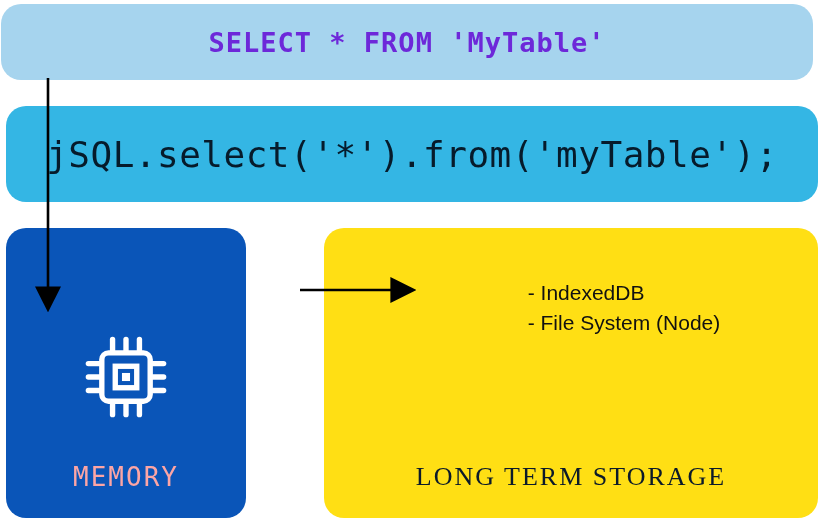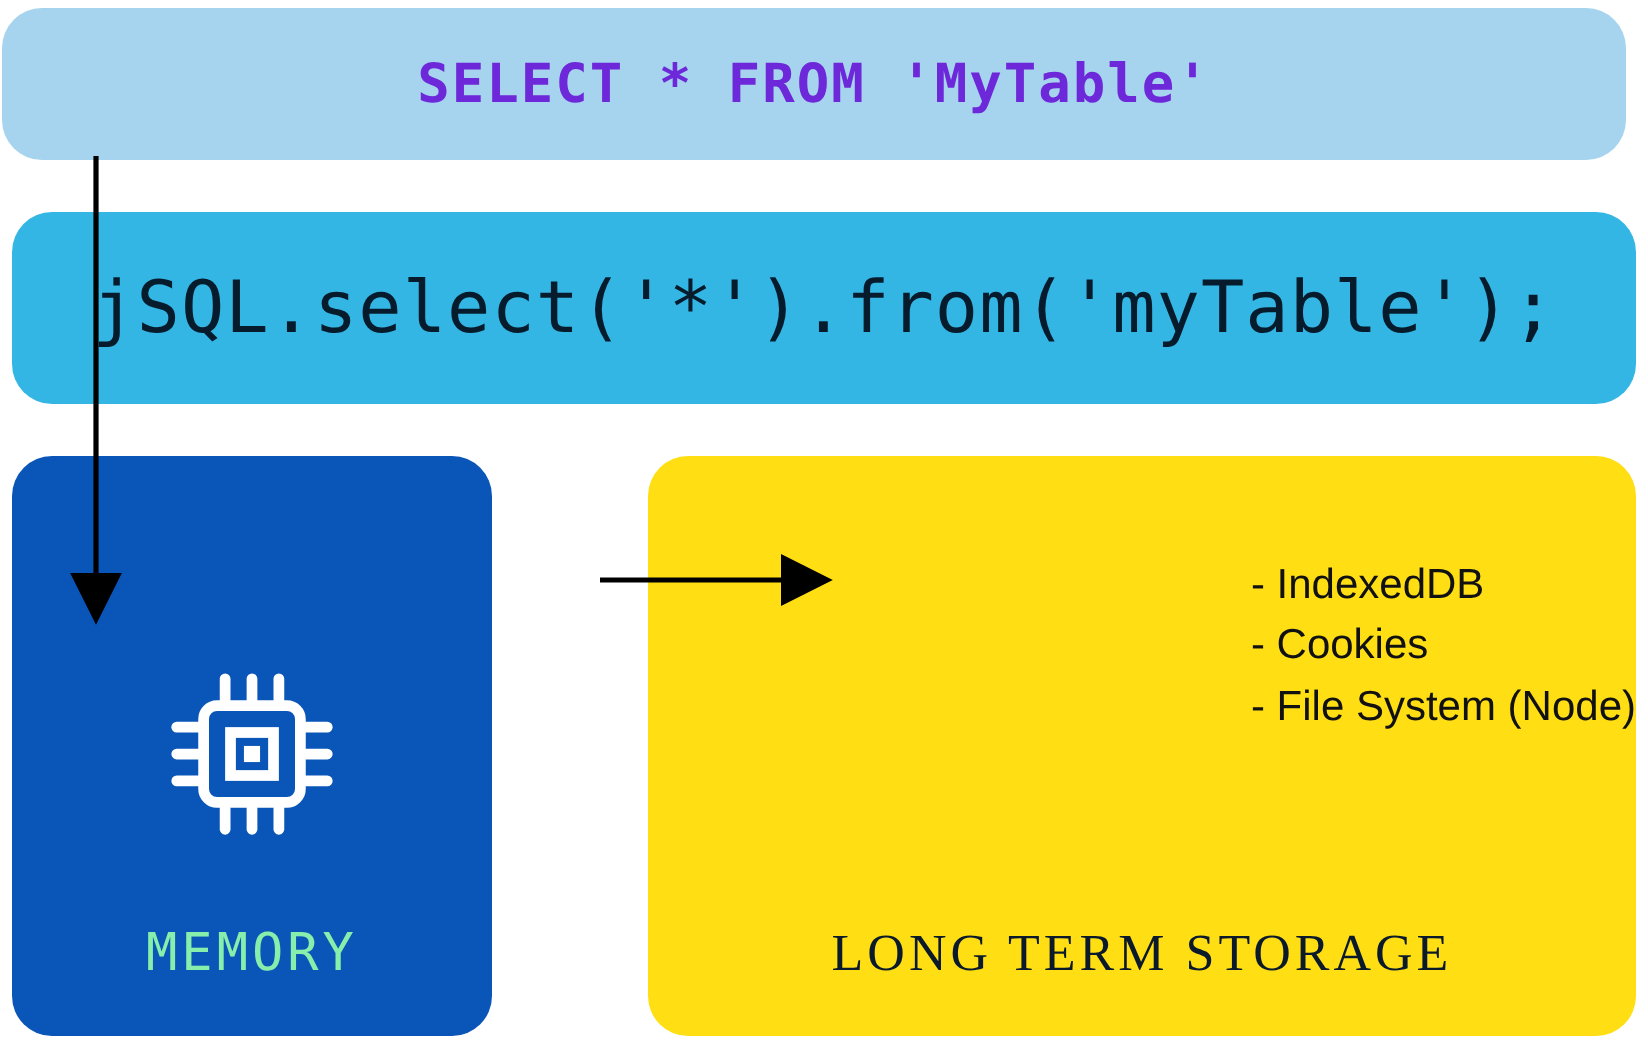--- a/index.html
+++ b/index.html
@@ -38,40 +38,40 @@
     color: #061b2b;
     font-size: 36px;
     letter-spacing: 0.5px;
   }
   .memory-box {
     left: 6px;
     top: 228px;
     width: 240px;
     height: 290px;
     background: #0a55b8;
-    color: #86efac;
+    color: #fca5a5;
     flex-direction: column;
     justify-content: flex-end;
     padding-bottom: 26px;
     gap: 42px;
   }
   .memory-label {
     font-size: 26px;
     letter-spacing: 2px;
   }
   .storage-box {
     left: 324px;
     top: 228px;
     width: 494px;
     height: 290px;
     background: #ffdf14;
     color: #0b1a2a;
     flex-direction: column;
     justify-content: flex-start;
-    align-items: flex-end;
+    align-items: center;
     padding-top: 50px;
     padding-left: 106px;
     padding-bottom: 24px;
   }
   .storage-list {
     font-family: -apple-system, BlinkMacSystemFont, "Segoe UI", sans-serif;
     font-size: 21px;
     line-height: 1.45;
     color: #111;
   }
@@ -127,21 +127,20 @@
       <rect x="24" y="24" width="16" height="16" fill="none" stroke="#ffffff" stroke-width="4"></rect>
       <rect x="29" y="29" width="6" height="6" fill="#ffffff"></rect>
     </svg>
   </span>
   <span class="memory-label">MEMORY</span>
 </div>
 
 <div class="box storage-box">
   <div class="storage-list">
     <div>- <span>IndexedDB</span></div>
-    <div>- <span>Cookies</span></div>
     <div>- <span>File System (Node)</span></div>
   </div>
   <div class="storage-label">LONG TERM STORAGE</div>
 </div>
 
 <svg class="arrow" style="left:36px; top:78px;" width="30" height="240">
   <defs>
     <marker id="ah1" markerWidth="10" markerHeight="10" refX="6" refY="5" orient="auto">
       <path d="M0,0 L10,5 L0,10 Z" fill="#000"></path>
     </marker>

